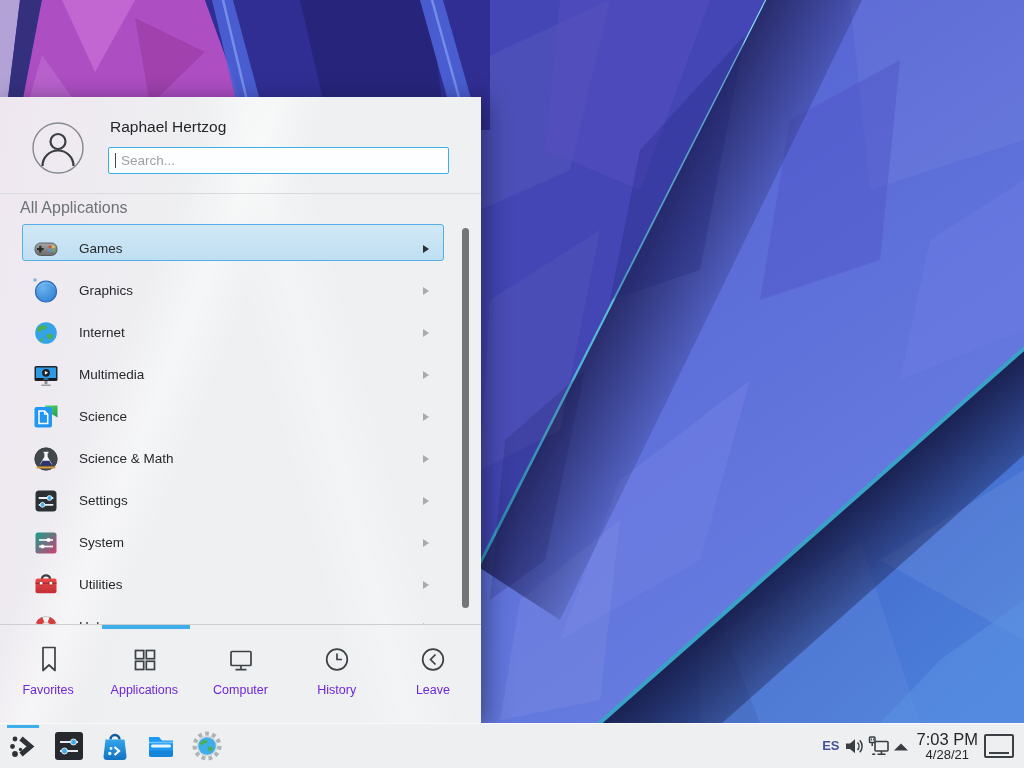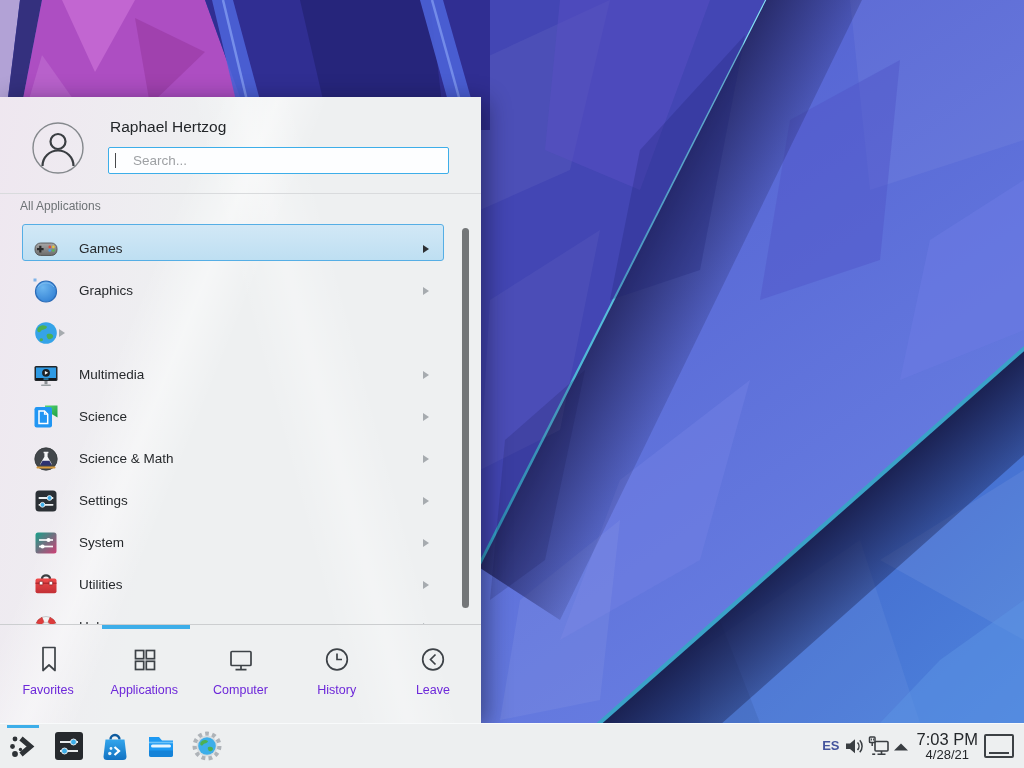--- a/index.html
+++ b/index.html
@@ -20,21 +20,21 @@
   .avatar { position:absolute; left:32px; top:25px; width:52px; height:52px; cursor:pointer; }
   .user-name { position:absolute; left:110px; top:21px; font-size:15.5px; color:#232629; }
   .searchbox { position:absolute; left:108px; top:50px; width:341px; height:27px;
                background:#fdfeff; border:1px solid #3daee9; border-radius:2px; }
   .searchbox input { position:absolute; inset:0; border:0; outline:0; background:transparent;
                font-family:inherit; font-size:13.5px; color:#232629; padding:0 6px; }
   .searchbox input::placeholder { color:#9ea1a4; opacity:1; }
   .searchbox .caret { position:absolute; left:6px; top:5px; bottom:5px; width:1px; background:#47494b; }
 
   .hdr-sep { position:absolute; left:0; top:96px; width:100%; height:1px; background:#d9dbdd; }
-  .section-label { position:absolute; left:20px; top:102px; font-size:12px; color:#6d7275; }
+  .section-label { position:absolute; left:20px; top:102px; font-size:16px; color:#6d7275; }
 
   .applist { position:absolute; left:0; top:127px; width:100%; height:400px; overflow:hidden; }
   .row { height:37px; margin:0 37px 5px 22px; display:flex; align-items:center;
          padding:12px 14px 0 10px; border-radius:3px; border:1px solid transparent; cursor:pointer; }
   .row.sel { background:linear-gradient(#d2e8f6,#bedff2); border-color:#55aee5; }
   .ric { width:26px; height:26px; flex:0 0 26px; }
   .rlbl { margin-left:20px; flex:1; font-size:13.5px; color:#26292c; }
   .arr { width:0; height:0; border-top:4.5px solid transparent; border-bottom:4.5px solid transparent;
          border-left:6px solid #a6abaf; }
   .row.sel .arr { border-left-color:#2d3033; }
@@ -145,21 +145,21 @@
 
   <svg class="avatar" viewBox="0 0 52 52">
     <circle cx="26" cy="26" r="25" fill="none" stroke="#85898d" stroke-width="1.4"></circle>
     <circle cx="26" cy="19.5" r="7.5" fill="none" stroke="#3a3e42" stroke-width="2.2"></circle>
     <path d="M10.5,44 a15.5,15.5 0 0 1 31,0" fill="none" stroke="#3a3e42" stroke-width="2.2"></path>
   </svg>
   <div class="user-name">Raphael Hertzog</div>
 
   <div class="searchbox">
     <span class="caret"></span>
-    <input type="text" style="padding-left: 24px;" placeholder="Search...">
+    <input type="text" style="padding-left: 12px;" placeholder="Search...">
   </div>
 
   <div class="hdr-sep"></div>
   <div class="section-label">All Applications</div>
 
   <div class="applist">
 
     <div class="row sel">
       <svg class="ric" viewBox="0 0 26 26">
         <defs>
@@ -195,20 +195,21 @@
       <span class="arr"></span>
     </div>
 
     <div class="row">
       <svg class="ric" viewBox="0 0 26 26">
         <circle cx="13" cy="13" r="10.8" fill="#35a3e8"></circle>
         <path d="M4.5,8.5 c2.5,-4.5 8.5,-3.5 9.5,-1.5 c-1,3 -5,2.2 -6.2,4.2 c-1.2,2 -4.6,1.3 -3.3,-2.7 z" fill="#4cb052"></path>
         <path d="M14.5,14 c3,-1.2 6.5,0.8 5.5,3 c-1,2.2 -4.5,3.2 -5.6,1 c-0.8,-1.6 -1.4,-3.2 0.1,-4 z" fill="#4cb052"></path>
         <path d="M7.5,18.5 c1.5,-0.5 3,0.5 2.4,1.8 c-0.6,1.3 -3,1.2 -3.2,0 c-0.1,-0.8 0,-1.5 0.8,-1.8 z" fill="#4cb052"></path>
       </svg>
+      <span class="rlbl">Internet</span>
       <span class="arr"></span>
     </div>
 
     <div class="row">
       <svg class="ric" viewBox="0 0 26 26">
         <rect x="1.5" y="4" width="23" height="15" rx="1.5" fill="#22262a"></rect>
         <rect x="3" y="5.5" width="20" height="10.5" fill="#2e9ae4"></rect>
         <circle cx="13" cy="10.8" r="3.9" fill="#1d2124"></circle>
         <polygon points="11.9,8.9 11.9,12.7 15.2,10.8" fill="#f2f4f5"></polygon>
         <rect x="3" y="16.2" width="20" height="1.7" fill="#14171a"></rect>

